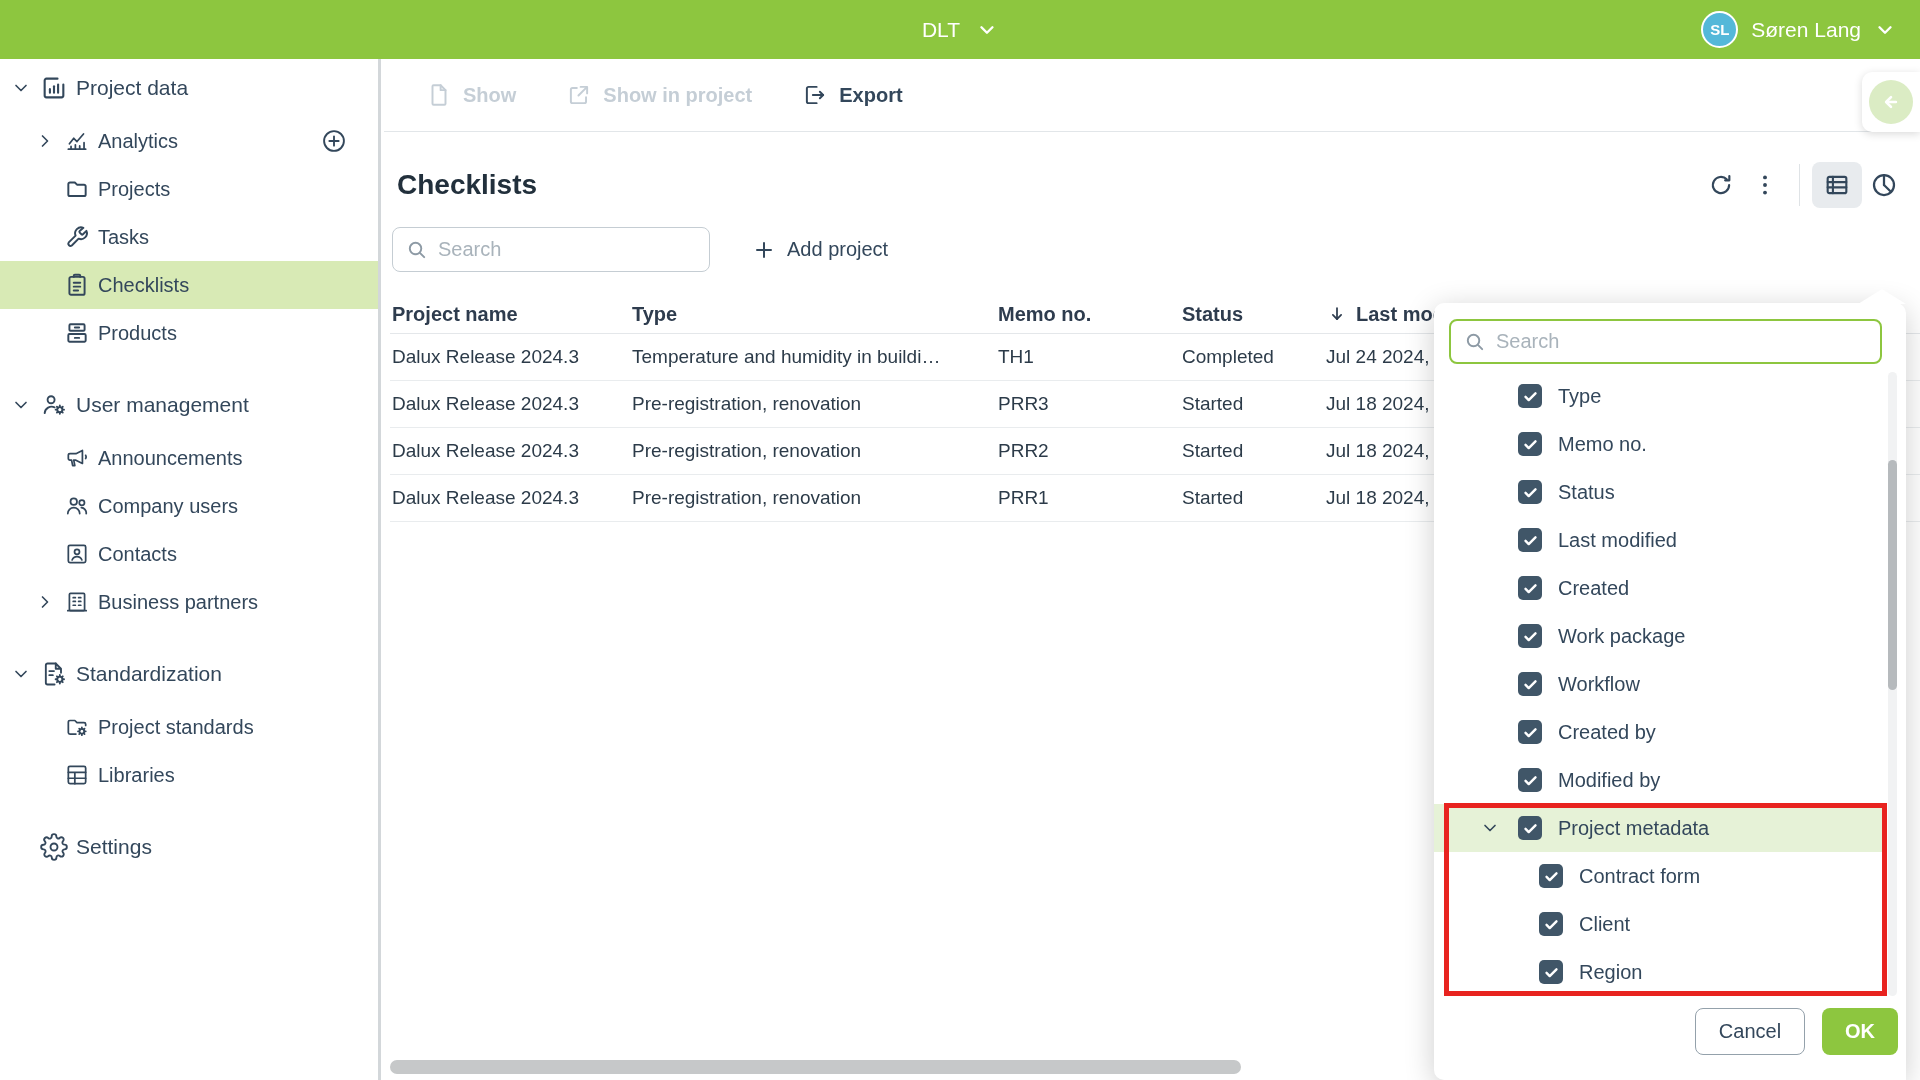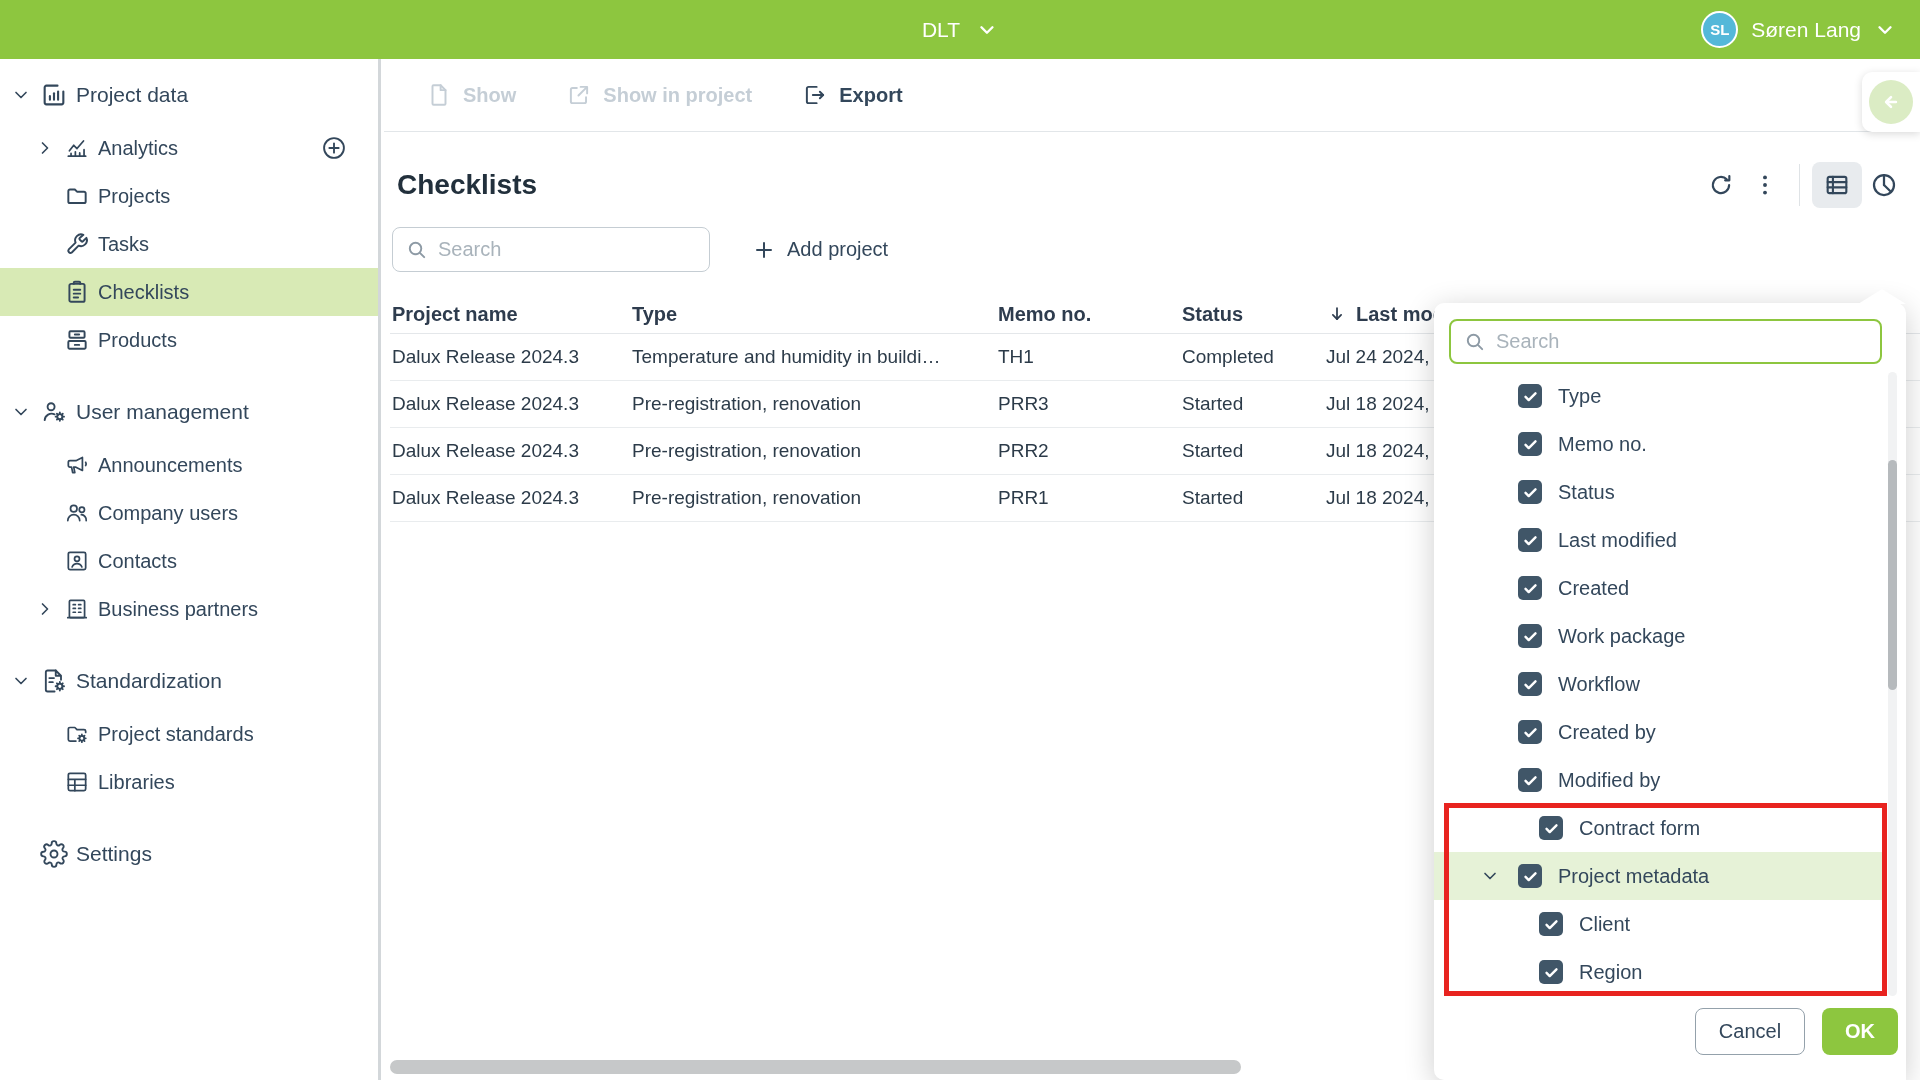--- a/index.html
+++ b/index.html
@@ -13,21 +13,21 @@
   .topbar { position:absolute; top:0; left:0; right:0; height:59px; background:#8dc63f; z-index:20; }
   .topbar-center { position:absolute; left:50%; top:0; height:59px; transform:translateX(-50%);
                    display:flex; align-items:center; gap:16px; color:#fff; font-size:21px; font-weight:500; cursor:pointer; }
   .topbar-right { position:absolute; right:24px; top:0; height:59px; display:flex; align-items:center; gap:13px; color:#fff; }
   .avatar { width:37px; height:37px; border-radius:50%; background:#54b8d9; border:2px solid #fff;
             display:flex; align-items:center; justify-content:center; font-size:15px; font-weight:700; }
   .user-name { font-size:21px; }
 
   
   .sidebar { position:absolute; top:59px; left:0; bottom:0; width:381px; background:#fff;
-             border-right:3px solid #d3d7da; padding-top:12px; z-index:2; }
+             border-right:3px solid #d3d7da; padding-top:5px; z-index:2; }
   .side-row { height:48px; display:flex; align-items:center; gap:8px; padding-left:10px;
               font-size:20px; color:#33475b; cursor:pointer; }
   .side-row .chev { width:22px; display:flex; justify-content:center; flex:none; }
   .side-row.child { padding-left:34px; }
   .side-row.section { font-size:21px; margin-top:24px; margin-bottom:5px; }
   #sidebar-rows > .side-row.section:first-child { margin-top:0; }
   .side-row.standalone { margin-top:24px; font-size:21px; }
   .side-row.selected { background:#d8eab5; }
   .side-label { white-space:nowrap; }
   .plus-btn { margin-left:auto; margin-right:30px; display:flex; cursor:pointer; }
@@ -585,29 +585,20 @@
       </div>
       <div class="pick-row">
         <span class="pchev"></span>
         <span class="checkbox">
           <svg viewBox="0 0 24 24" fill="none" stroke="#fff" stroke-width="3.4" stroke-linecap="round" stroke-linejoin="round">
             <path d="M5 12.5l4.5 4.5L19 7.5"></path>
           </svg>
         </span>
         <span>Modified by</span>
       </div>
-      <div class="pick-row sub">
-        <span class="pchev"></span>
-        <span class="checkbox">
-          <svg viewBox="0 0 24 24" fill="none" stroke="#fff" stroke-width="3.4" stroke-linecap="round" stroke-linejoin="round">
-            <path d="M5 12.5l4.5 4.5L19 7.5"></path>
-          </svg>
-        </span>
-        <span>Contract form</span>
-      </div>
       <div class="pick-row highlight">
         <span class="pchev">
           <span class="icon" style="height: 20px; width: 20px;">
             <svg viewBox="0 0 24 24" fill="none" stroke="currentColor" stroke-width="2" stroke-linecap="round" stroke-linejoin="round">
               <path d="M6 9l6 6 6-6"></path>
             </svg>
           </span>
         </span>
         <span class="checkbox">
           <svg viewBox="0 0 24 24" fill="none" stroke="#fff" stroke-width="3.4" stroke-linecap="round" stroke-linejoin="round">
@@ -616,20 +607,29 @@
         </span>
         <span>Project metadata</span>
       </div>
       <div class="pick-row sub">
         <span class="pchev"></span>
         <span class="checkbox">
           <svg viewBox="0 0 24 24" fill="none" stroke="#fff" stroke-width="3.4" stroke-linecap="round" stroke-linejoin="round">
             <path d="M5 12.5l4.5 4.5L19 7.5"></path>
           </svg>
         </span>
+        <span>Contract form</span>
+      </div>
+      <div class="pick-row sub">
+        <span class="pchev"></span>
+        <span class="checkbox">
+          <svg viewBox="0 0 24 24" fill="none" stroke="#fff" stroke-width="3.4" stroke-linecap="round" stroke-linejoin="round">
+            <path d="M5 12.5l4.5 4.5L19 7.5"></path>
+          </svg>
+        </span>
         <span>Client</span>
       </div>
       <div class="pick-row sub">
         <span class="pchev"></span>
         <span class="checkbox">
           <svg viewBox="0 0 24 24" fill="none" stroke="#fff" stroke-width="3.4" stroke-linecap="round" stroke-linejoin="round">
             <path d="M5 12.5l4.5 4.5L19 7.5"></path>
           </svg>
         </span>
         <span>Region</span>

